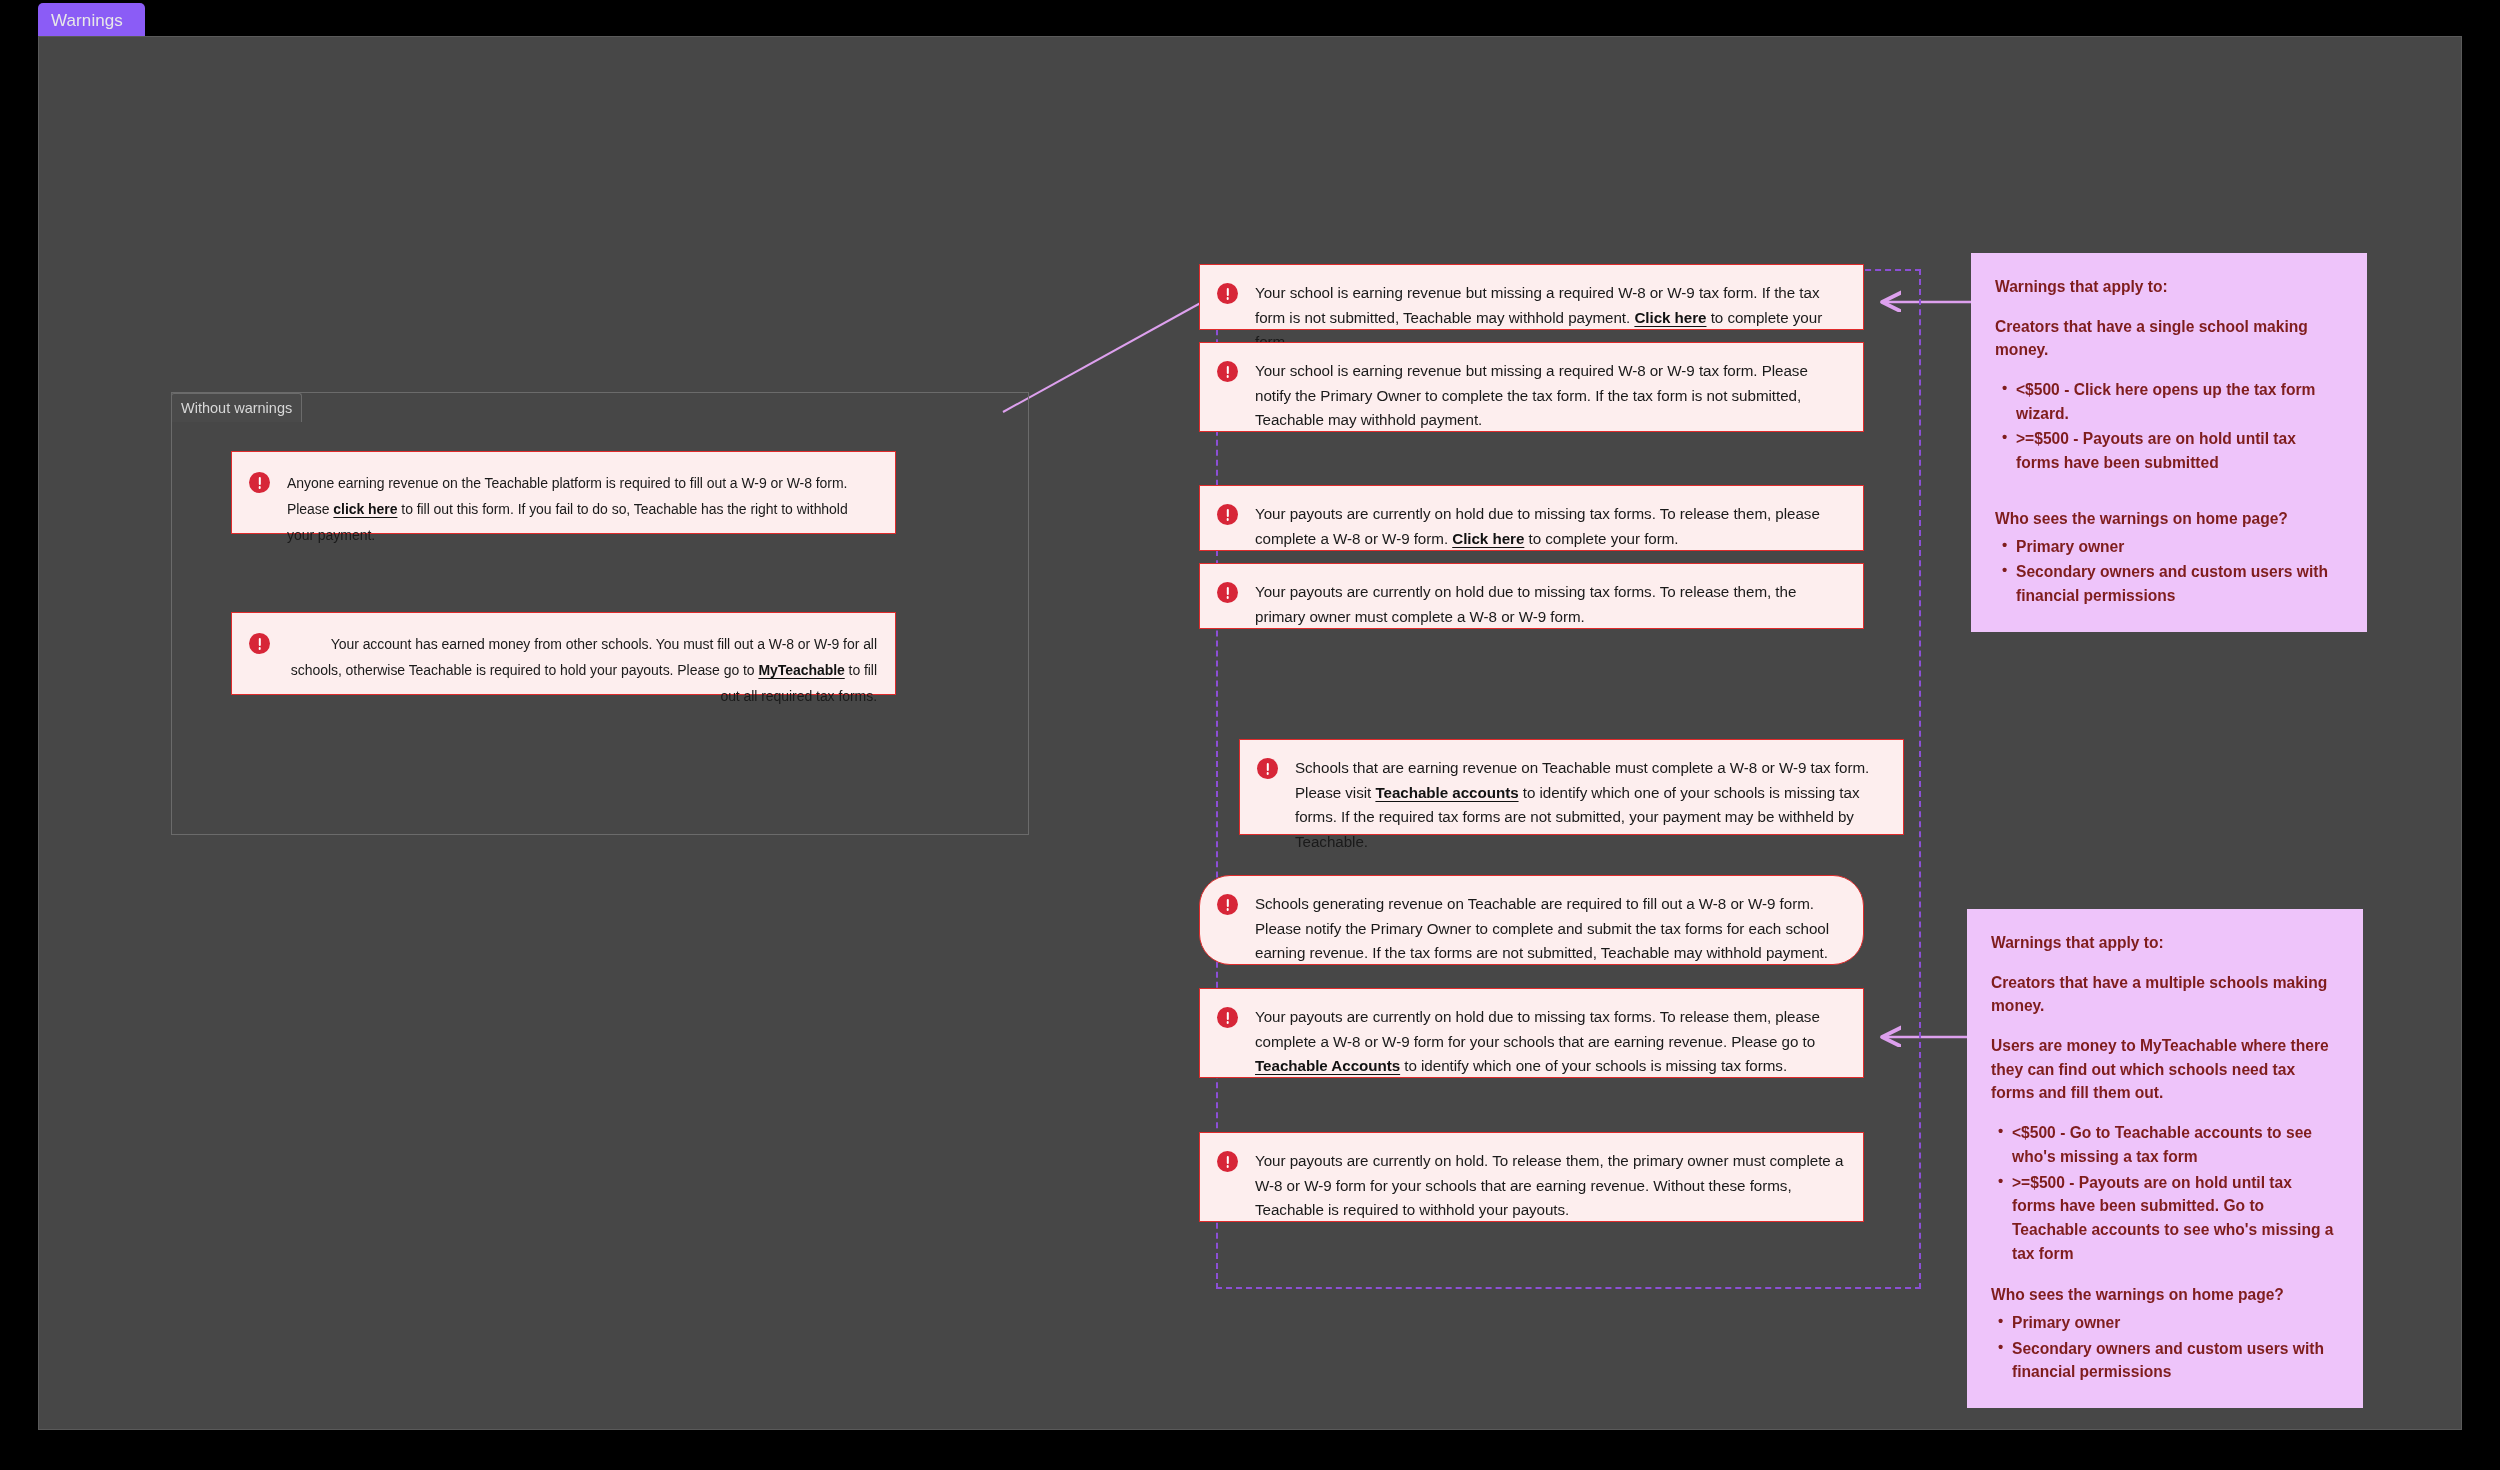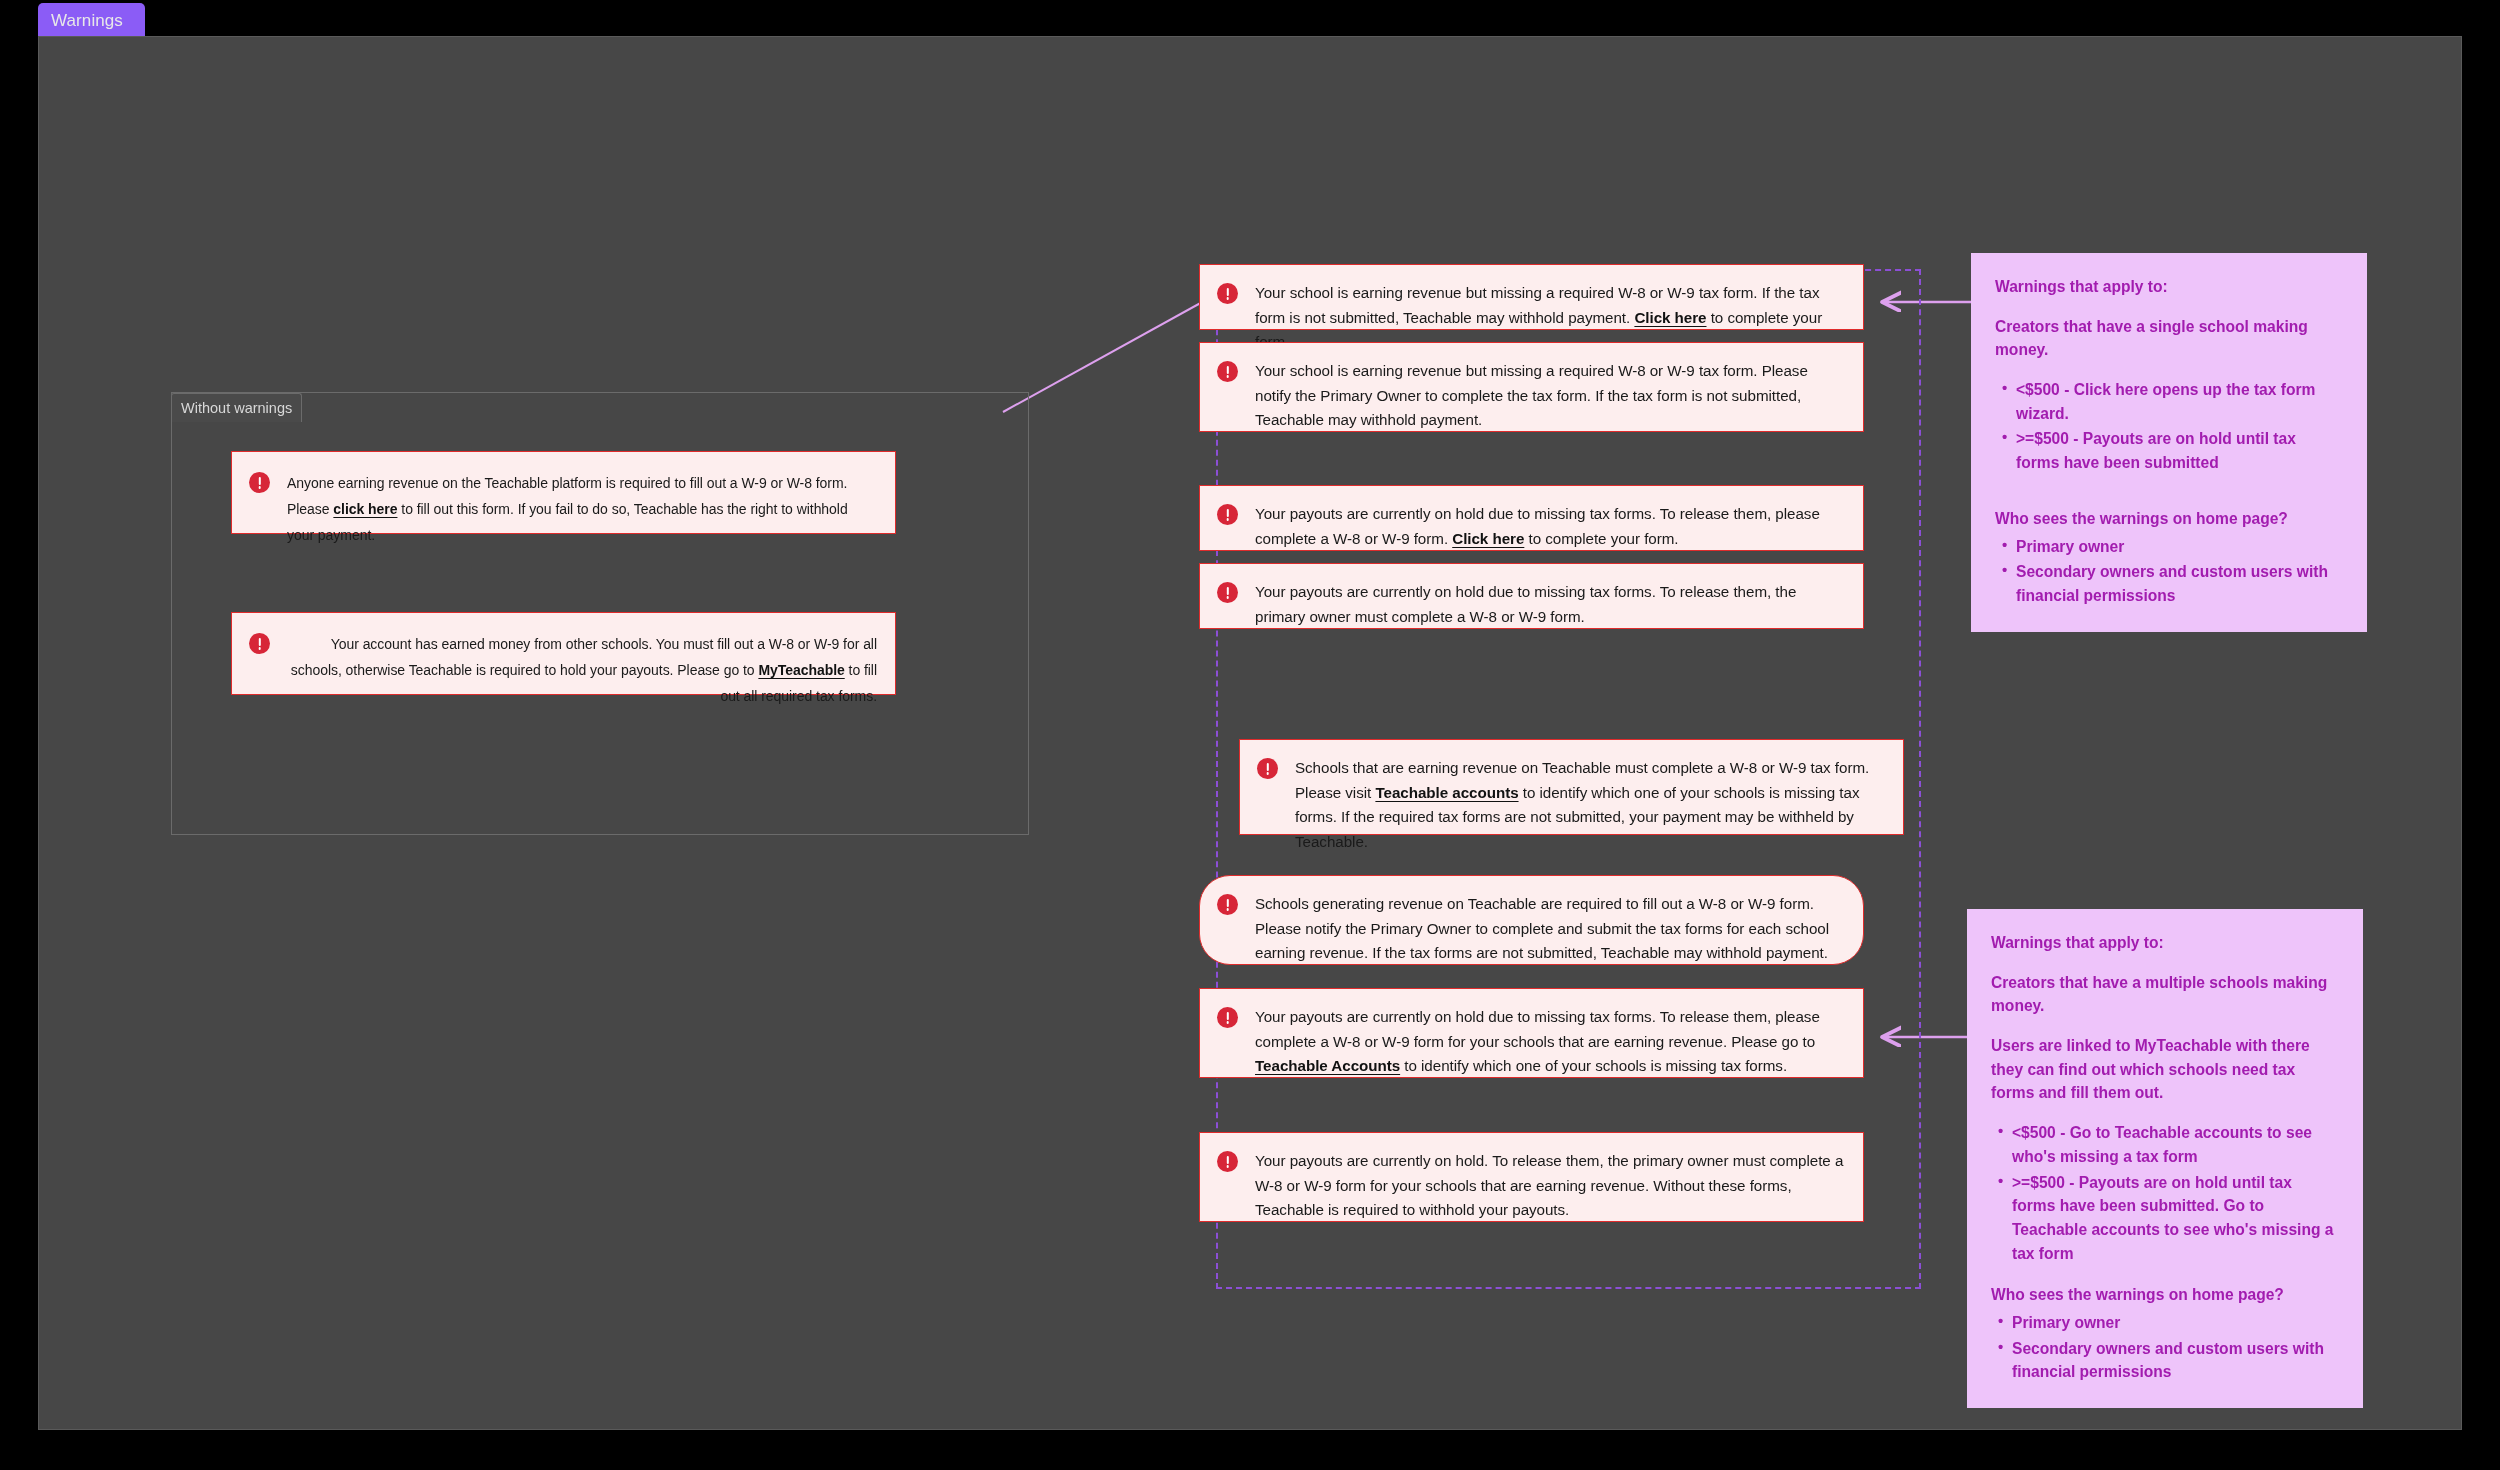--- a/index.html
+++ b/index.html
@@ -146,21 +146,21 @@
     line-height: 1.86;
   }
   .alert.orig {
     padding: 18px 18px 18px 17px;
   }
 
   
   .note {
     position: absolute;
     background: #eec4fa;
-    color: #a21caf;
+    color: #7f1d1d;
     box-sizing: border-box;
     padding: 22px 24px 22px 24px;
     font-size: 15.6px;
     font-weight: bold;
     line-height: 1.52;
   }
   .note p {
     margin: 0 0 16px 0;
   }
   .note p.tight {
@@ -295,21 +295,21 @@
       <p class="tight">Who sees the warnings on home page?</p>
       <ul class="last">
         <li>Primary owner</li>
         <li>Secondary owners and custom users with financial permissions</li>
       </ul>
     </div>
 
     <div class="note" style="left:1928px; top:872px; width:396px;">
       <p>Warnings that apply to:</p>
       <p>Creators that have a multiple schools making money.</p>
-      <p>Users are linked to MyTeachable with there they can find out which schools need tax forms and fill them out.</p>
+      <p>Users are money to MyTeachable where there they can find out which schools need tax forms and fill them out.</p>
       <ul>
         <li>&lt;$500 - Go to Teachable accounts to see who's missing a tax form</li>
         <li>&gt;=$500 - Payouts are on hold until tax forms have been submitted.  Go to Teachable accounts to see who's missing a tax form</li>
       </ul>
       <p class="tight">Who sees the warnings on home page?</p>
       <ul class="last">
         <li>Primary owner</li>
         <li>Secondary owners and custom users with financial permissions</li>
       </ul>
     </div>

